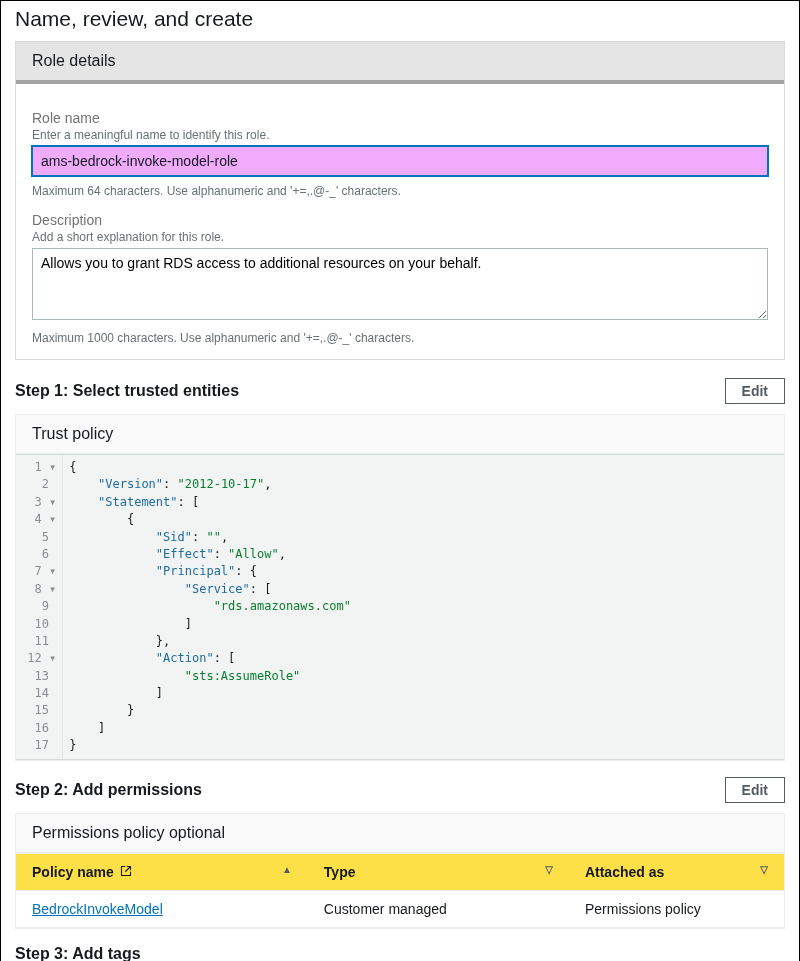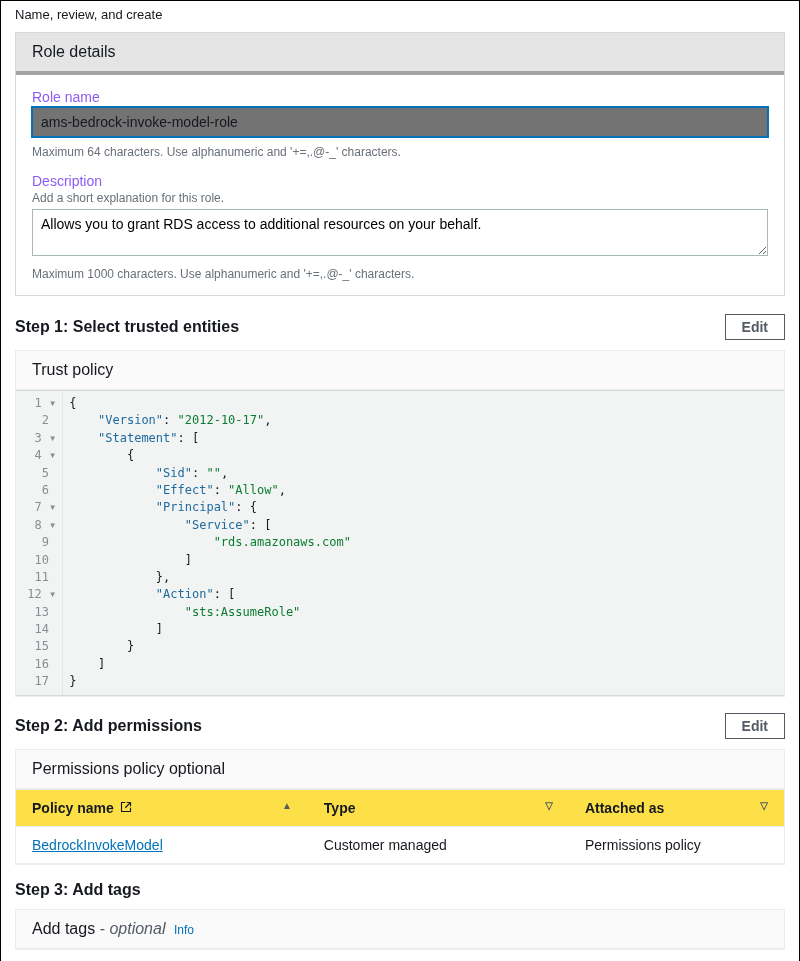--- a/index.html
+++ b/index.html
@@ -1,26 +1,26 @@
 <!DOCTYPE html>
 <html><head>
 <meta charset="utf-8">
 <style>
   * { box-sizing: border-box; margin: 0; padding: 0; }
   body { font-family: "Amazon Ember", "Helvetica Neue", Arial, sans-serif; background: #fff; color: #16191f; font-size: 14px; }
   .page { border: 1px solid #000; width: 800px; min-height: 961px; padding: 0; }
-  h1.page-title { font-size: 13px; font-weight: 400; padding: 6px 14px 10px; color: #16191f; }
+  h1.page-title { font-size: 21px; font-weight: 400; padding: 6px 14px 10px; color: #16191f; }
   .panel { border: 1px solid #d5dbdb; background: #fff; margin: 0 14px 16px; }
   .panel-header { background: #e5e5e5; border-bottom: 4px solid #a3a3a3; padding: 10px 16px; font-size: 16px; font-weight: 400; color: #16191f; display:flex; justify-content:space-between; align-items:center;}
   .panel-body { padding: 14px 16px; }
-  label.field-label { display: block; font-weight: 400; color:#8b5cf6; margin-bottom:2px; font-size:14px;}
+  label.field-label { display: block; font-weight: 400; color:#737373; margin-bottom:2px; font-size:14px;margin-top:12px;}
   .hint { font-size: 12px; color: #687078; margin-bottom: 4px; }
   .hint-below { font-size: 12px; color: #687078; margin-top: 8px; }
-  .text-input { width: 100%; padding: 4px 8px; font-size: 14px; border: 1px solid #0073bb; outline: 2px solid #0073bb; outline-offset:-1px; background:#737373; color:#16191f; height:30px;}
-  .textarea { width:100%; border:1px solid #aab7b8; padding:6px 8px; font-size:14px; resize: both; height:47px; font-family:inherit;}
+  .text-input { width: 100%; padding: 4px 8px; font-size: 14px; border: 1px solid #0073bb; outline: 2px solid #0073bb; outline-offset:-1px; background:#f0abfc; color:#16191f; height:30px;}
+  .textarea { width:100%; border:1px solid #aab7b8; padding:6px 8px; font-size:14px; resize: both; height:72px; font-family:inherit;}
   .section-bar { display:flex; justify-content: space-between; align-items:center; padding: 2px 14px 10px; gap: 35px; }
   .section-title { font-size: 16px; font-weight: 700; color:#16191f;}
   .btn { background:#fff; border:1px solid #545b64; color:#545b64; padding:4px 16px; font-size:14px; cursor:pointer; font-weight:700; border-radius:0;}
   .subpanel { border:1px solid #eaeded; margin: 0 14px 14px; }
   .subpanel-inner { padding: 10px 16px; background:#fafafa; border-bottom:1px solid #eaeded; font-size:16px;}
   .code-area { background:#f2f3f3; border:1px solid #d5dbdb; border-left:none; border-right:none; margin:0; font-family: Monaco, Menlo, Consolas, monospace; font-size:12px; line-height:1.45; display:flex;}
   .gutter { background:#f2f3f3; color:#8a8e94; text-align:right; padding:4px 6px 4px 4px; user-select:none; white-space:pre; font-size:12px; line-height:1.45; border-right:1px solid #e6e6e6;}
   .codelines { padding:4px 6px; white-space:pre; flex:1;}
   .k-key{color:#1d6b9e;} .k-str{color:#0a7d32;} .k-pun{color:#16191f;}
   .fold{color:#8a8e94;}
@@ -39,20 +39,21 @@
 <body>
 
 <div class="page">
   <h1 class="page-title">Name, review, and create</h1>
 
   <div class="panel">
     <div class="panel-header">Role details</div>
     <div class="panel-body">
       <div class="field-block">
         <label class="field-label">Role name</label>
+        <div class="hint">Enter a meaningful name to identify this role.</div>
         <input class="text-input" type="text" value="ams-bedrock-invoke-model-role" style="">
         <div class="hint-below">Maximum 64 characters. Use alphanumeric and '+=,.@-_' characters.</div>
       </div>
       <div>
         <label class="field-label">Description</label>
         <div class="hint">Add a short explanation for this role.</div>
         <textarea class="textarea" style="">Allows you to grant RDS access to additional resources on your behalf.</textarea>
         <div class="hint-below">Maximum 1000 characters. Use alphanumeric and '+=,.@-_' characters.</div>
       </div>
     </div>

